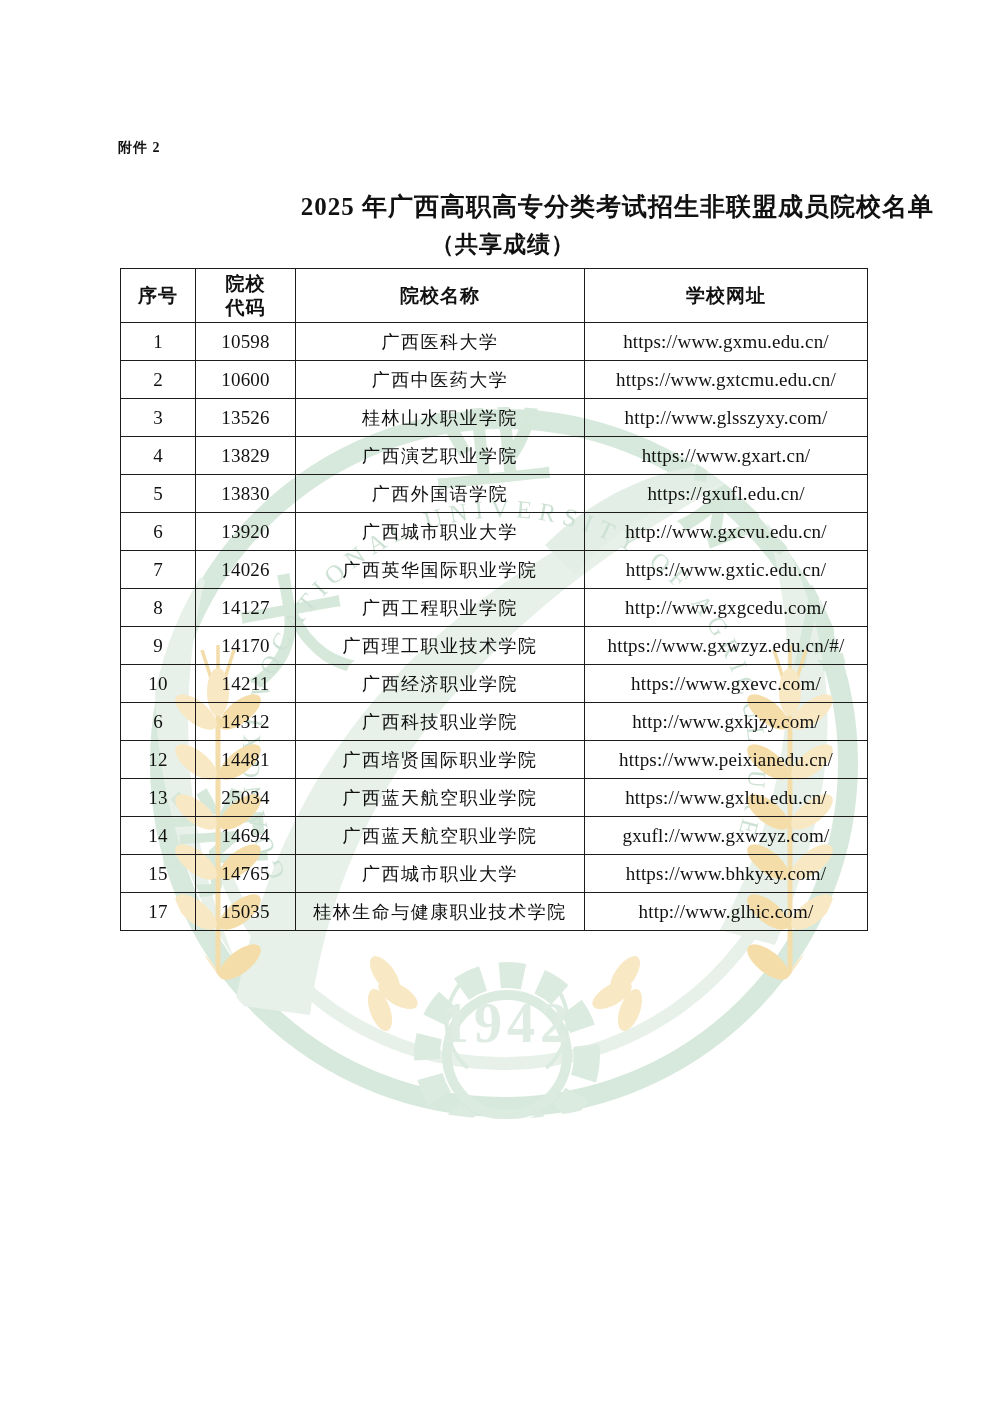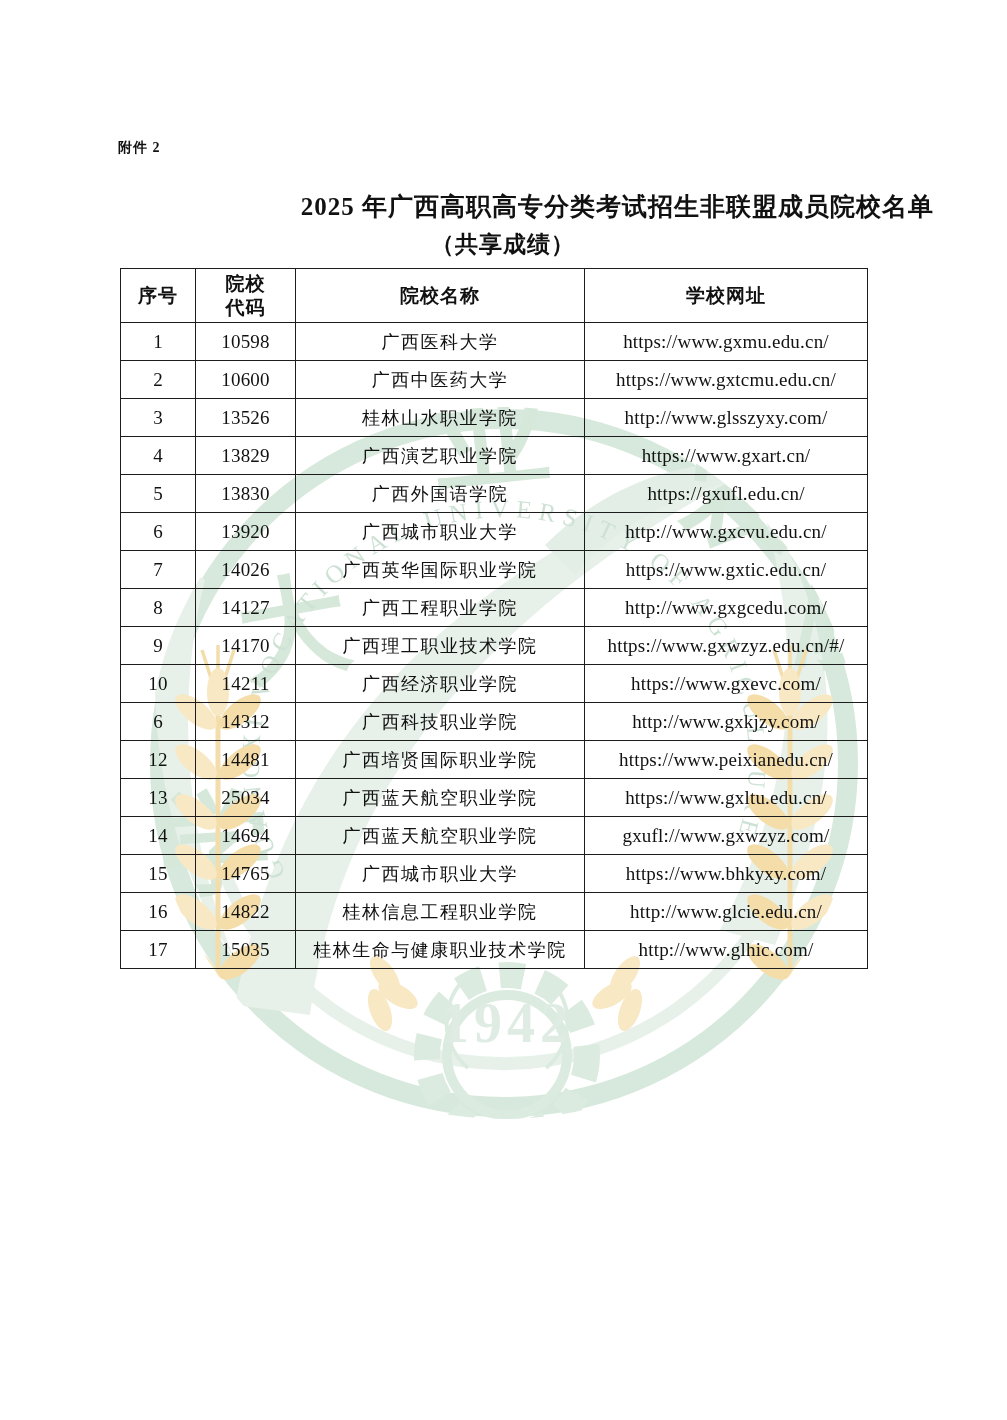--- a/index.html
+++ b/index.html
@@ -251,26 +251,20 @@
           <td class="cname">广西蓝天航空职业学院</td>
           <td class="latin">gxufl://www.gxwzyz.com/</td>
         </tr>
         <tr>
           <td class="latin">15</td>
           <td class="latin">14765</td>
           <td class="cname">广西城市职业大学</td>
           <td class="latin">https://www.bhkyxy.com/</td>
         </tr>
         <tr>
-          <td class="latin">16</td>
-          <td class="latin">14822</td>
-          <td class="cname">桂林信息工程职业学院</td>
-          <td class="latin">http://www.glcie.edu.cn/</td>
-        </tr>
-        <tr>
           <td class="latin">17</td>
           <td class="latin">15035</td>
           <td class="cname">桂林生命与健康职业技术学院</td>
           <td class="latin">http://www.glhic.com/</td>
         </tr>
       </tbody>
   </table>
 
 </div>
 

